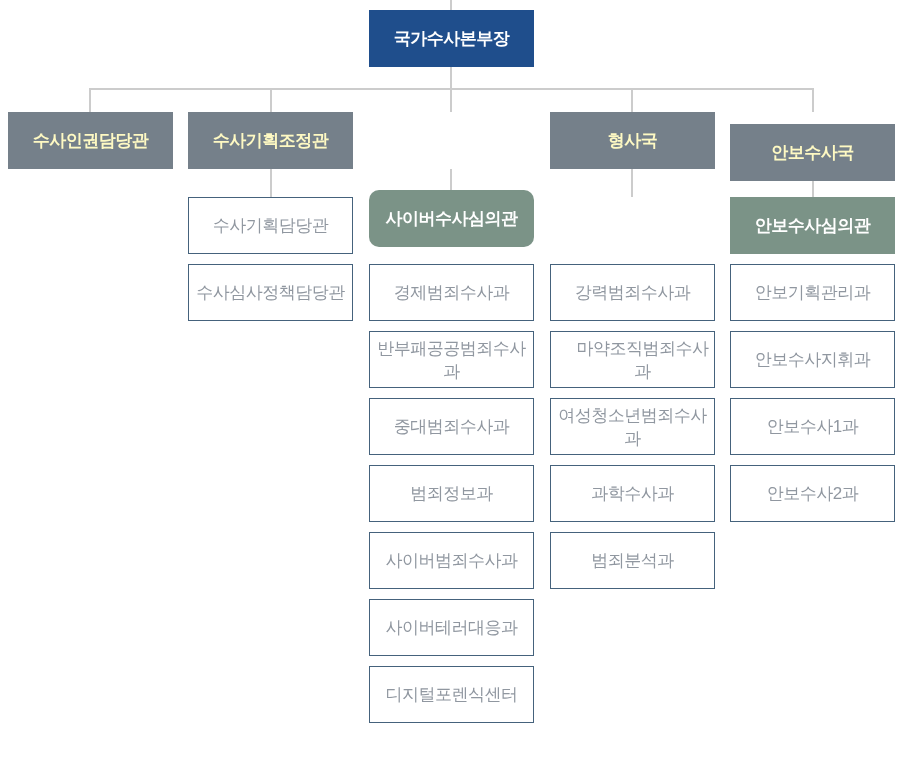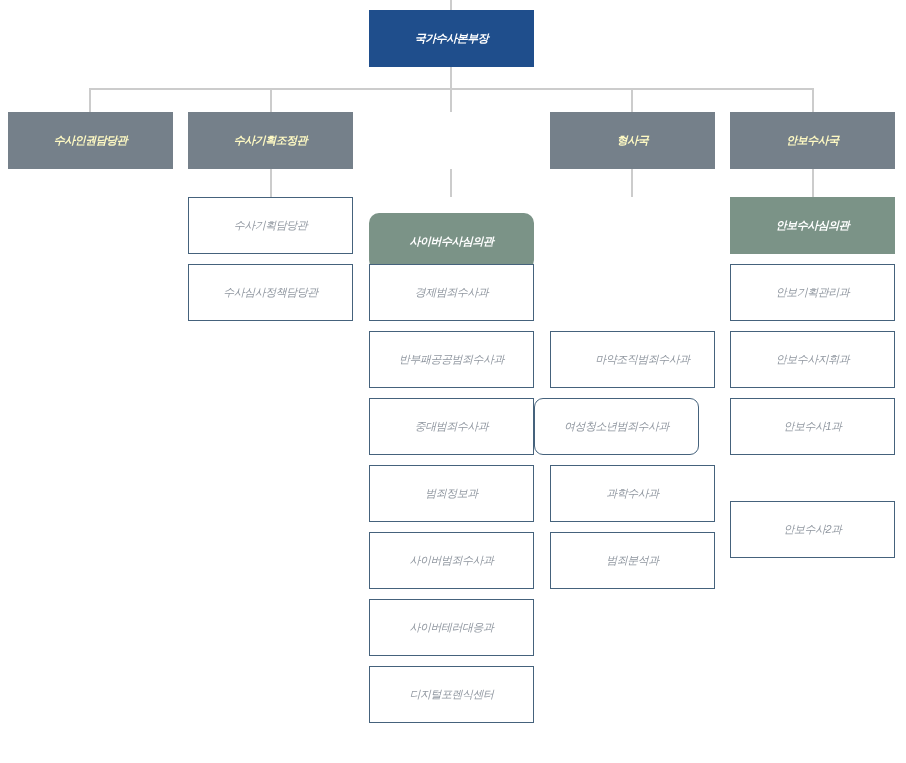--- a/index.html
+++ b/index.html
@@ -13,23 +13,22 @@
   }
   .node {
     position: absolute;
     width: 165px;
     height: 57px;
     box-sizing: border-box;
     display: flex;
     align-items: center;
     justify-content: center;
     text-align: center;
-    font-size: 11px;
+    font-size: 17px;
     letter-spacing: -0.5px;
-    font-style: italic;
   }
   .node.root {
     background: var(--navy);
     color: #ffffff;
     font-weight: 700;
   }
   .node.division {
     background: var(--gray);
     color: #fef9c3;
     font-weight: 700;
@@ -68,38 +67,39 @@
   <div class="line vline" style="left:270px; top:169px; height:28px;"></div>
   <div class="line vline" style="left:450px; top:169px; height:28px;"></div>
   <div class="line vline" style="left:631px; top:169px; height:28px;"></div>
   <div class="line vline" style="left:812px; top:169px; height:28px;"></div>
 
   <div class="node root" style="left:369px; top:10px;">국가수사본부장</div>
 
   <div class="node division" style="left:8px;   top:112px;">수사인권담당관</div>
   <div class="node division" style="left:188px; top:112px;">수사기획조정관</div>
   <div class="node division" style="left:550px; top:112px;">형사국</div>
-  <div class="node division" style="left:730px; top:112px;">안보수사국</div>
+  <div class="node division" style="left:730px; top:124px;">안보수사국</div>
 
   <div class="node dept" style="left:188px; top:197px;">수사기획담당관</div>
   <div class="node dept" style="left:188px; top:264px;">수사심사정책담당관</div>
 
-  <div class="node lead" style="left:369px; top:213px;border-radius:10px;">사이버수사심의관</div>
+  <div class="node lead" style="left:369px; top:190px;border-radius:10px;">사이버수사심의관</div>
   <div class="node dept" style="left:369px; top:264px;">경제범죄수사과</div>
   <div class="node dept" style="left:369px; top:331px;">반부패공공범죄수사과</div>
   <div class="node dept" style="left:369px; top:398px;">중대범죄수사과</div>
   <div class="node dept" style="left:369px; top:532px;">사이버범죄수사과</div>
   <div class="node dept" style="left:369px; top:465px;">범죄정보과</div>
   <div class="node dept" style="left:369px; top:599px;">사이버테러대응과</div>
   <div class="node dept" style="left:369px; top:666px;">디지털포렌식센터</div>
 
+  <div class="node dept" style="left:550px; top:264px;">강력범죄수사과</div>
   <div class="node dept" style="left:550px; top:331px;padding-left:20px;">마약조직범죄수사과</div>
-  <div class="node dept" style="left:534px; top:398px;border-radius:9px;">여성청소년범죄수사과</div>
+  <div class="node dept" style="left:550px; top:398px;">여성청소년범죄수사과</div>
   <div class="node dept" style="left:550px; top:465px;">과학수사과</div>
   <div class="node dept" style="left:550px; top:532px;">범죄분석과</div>
 
   <div class="node lead" style="left:730px; top:197px;">안보수사심의관</div>
   <div class="node dept" style="left:730px; top:264px;">안보기획관리과</div>
   <div class="node dept" style="left:730px; top:331px;">안보수사지휘과</div>
   <div class="node dept" style="left:730px; top:398px;">안보수사1과</div>
-  <div class="node dept" style="left:730px; top:465px;margin-top:36px;">안보수사2과</div>
+  <div class="node dept" style="left:730px; top:465px;">안보수사2과</div>
 
 </div>
 
 </body></html>

